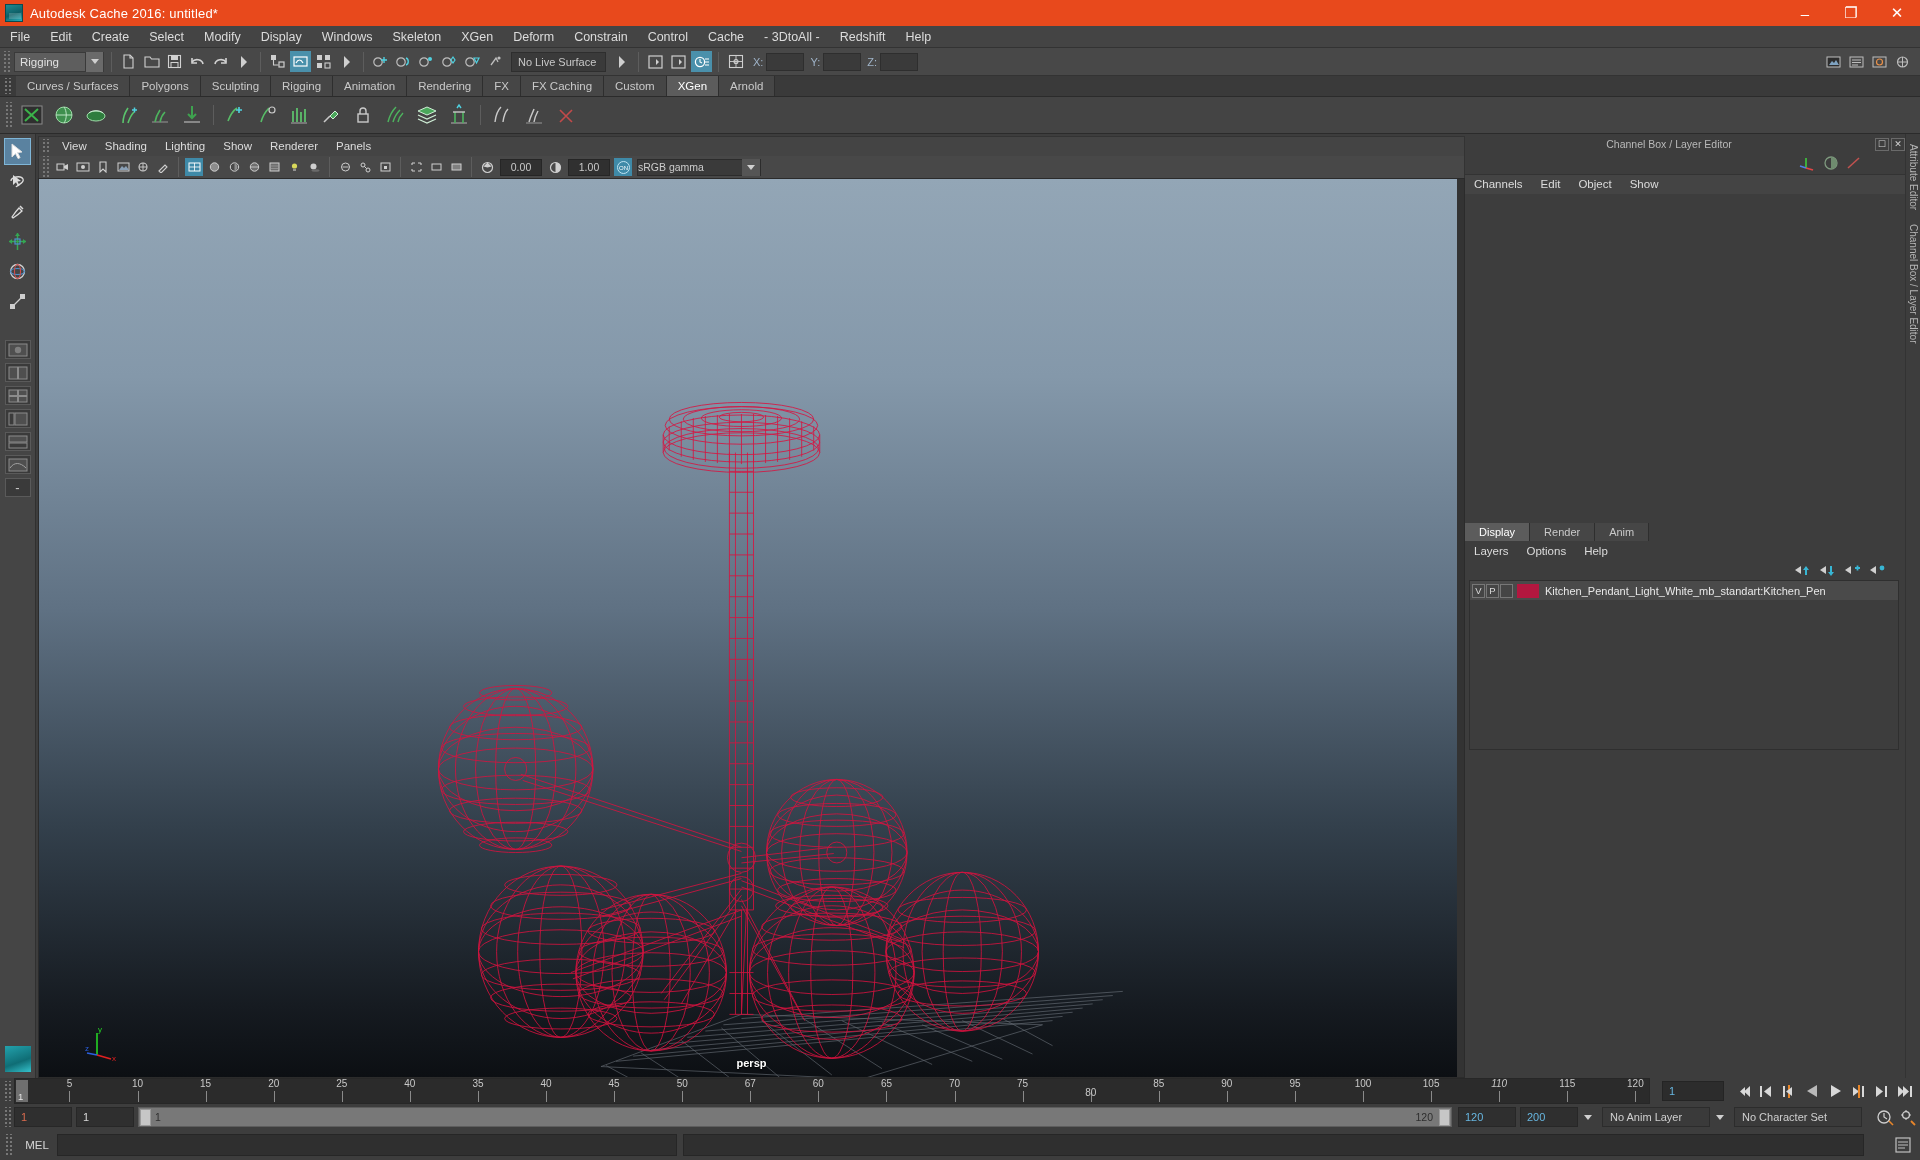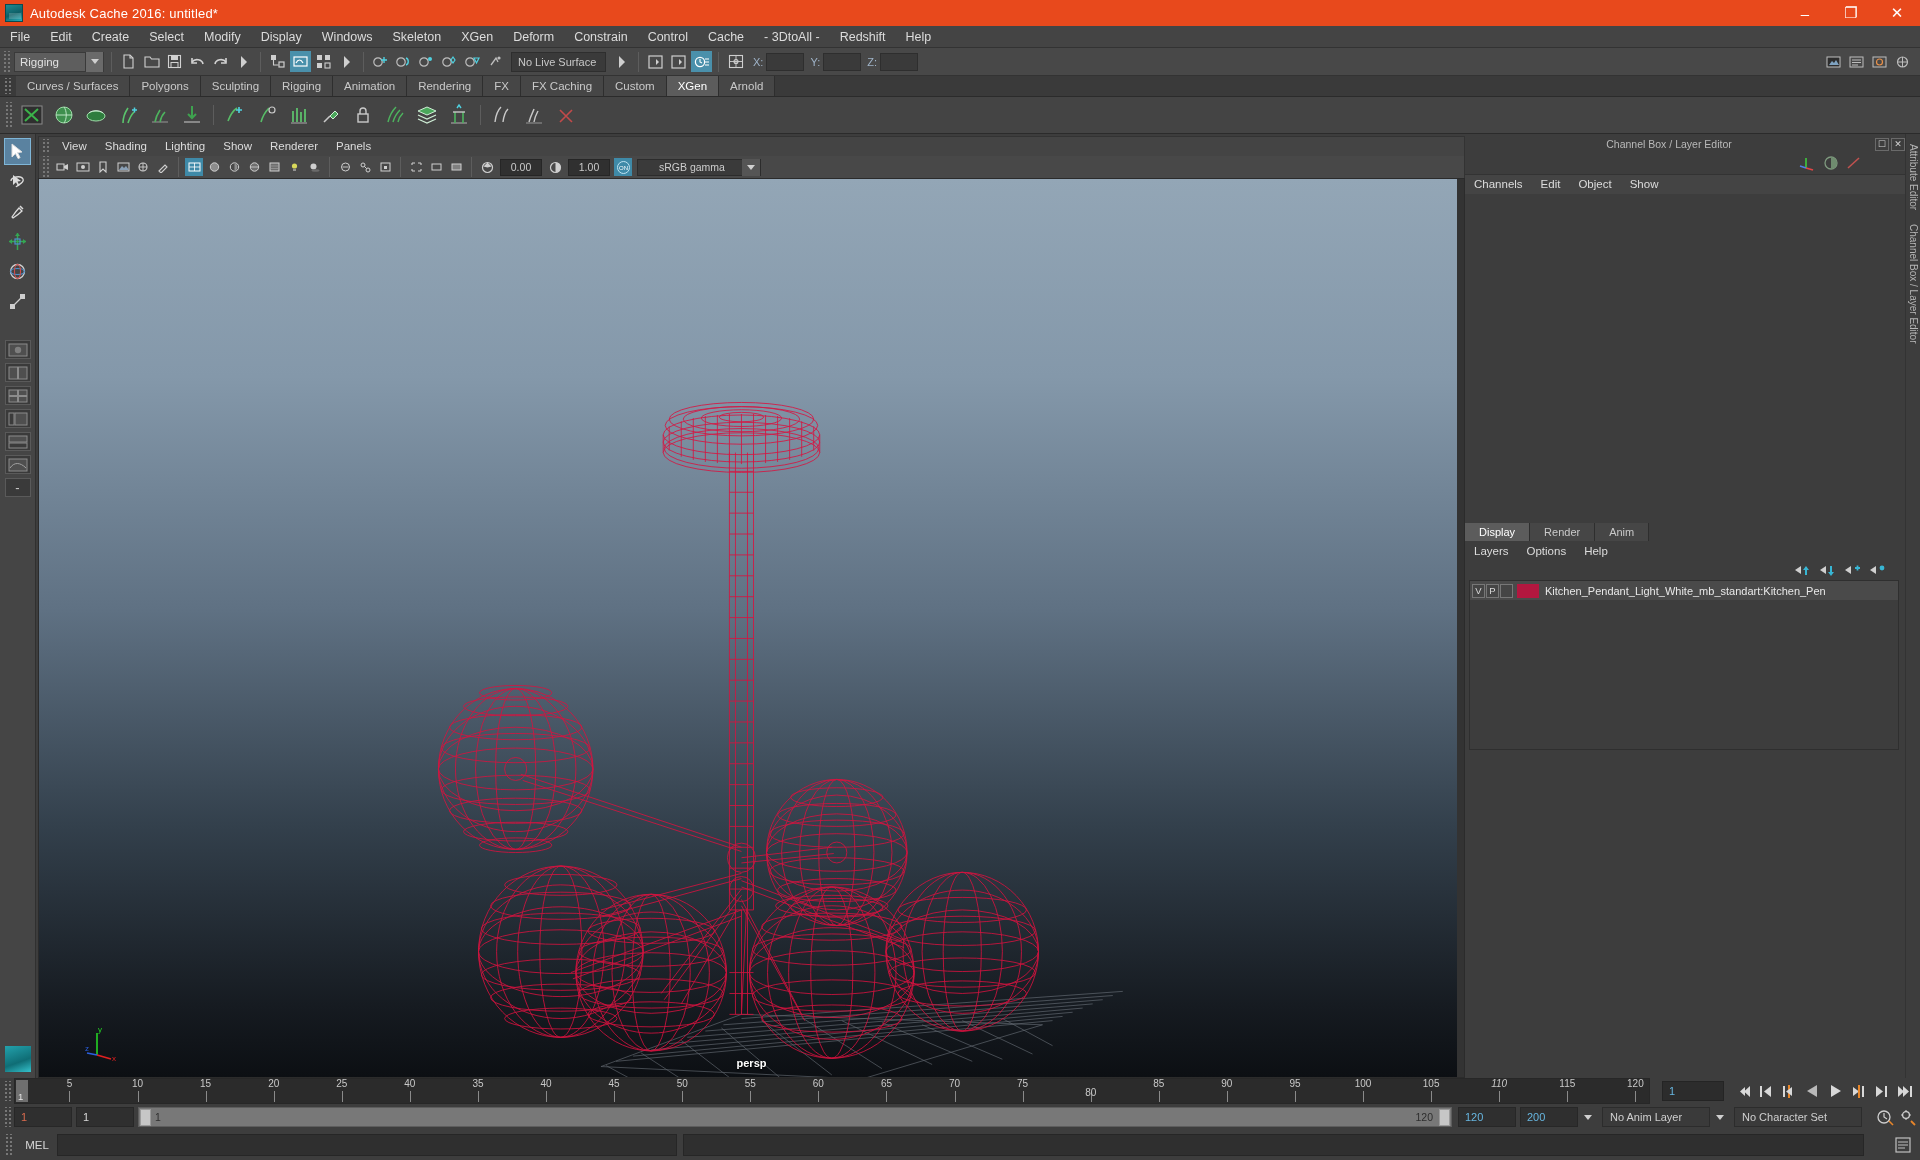--- a/index.html
+++ b/index.html
@@ -149,21 +149,21 @@
   }
   .vb.on { background:#3f8aa8; }
   .vnum {
     width:42px;height:17px;background:#303030;border:1px solid #262626;
     color:#c9c9c9;font-size:10.5px;display:flex;align-items:center;
     justify-content:center; margin:0 3px;
   }
   .vcolor {
     width:124px;height:17px;background:#3a3a3a;border:1px solid #2c2c2c;
     color:#cdcdcd;font-size:10.5px;display:flex;align-items:center;
-    padding-left:21px; position:relative; margin-left:4px;
+    padding-left:0; position:relative; margin-left:4px;
   }
   .vcolor .caret{position:absolute;right:0;top:-1px;width:18px;height:17px;background:#555;display:flex;align-items:center;justify-content:center;}
 
   .viewport {
     flex:1 1 auto; position:relative; overflow:hidden; border:1px solid #2b2b2b;
     background: linear-gradient(180deg, #93a6b6 0%, #8498aa 22%, #5f7183 48%, #33404c 72%, #161b21 92%, #0c0f13 100%);
     min-height:0;
   }
   .vp-axis { position:absolute; left:46px; bottom:14px; width:40px; height:40px; }
   .vp-label {
@@ -1200,21 +1200,21 @@
           <div class="ts-lbl" style="left: 24.1667%;">40</div>
           <div class="ts-tick" style="left: 28.3333%;"></div>
           <div class="ts-lbl" style="left: 28.3333%;">35</div>
           <div class="ts-tick" style="left: 32.5%;"></div>
           <div class="ts-lbl" style="left: 32.5%;">40</div>
           <div class="ts-tick" style="left: 36.6667%;"></div>
           <div class="ts-lbl" style="left: 36.6667%;">45</div>
           <div class="ts-tick" style="left: 40.8333%;"></div>
           <div class="ts-lbl" style="left: 40.8333%;">50</div>
           <div class="ts-tick" style="left: 45%;"></div>
-          <div class="ts-lbl" style="left: 45%;">55</div>
+          <div class="ts-lbl" style="left: 45%;">67</div>
           <div class="ts-tick" style="left: 49.1667%;"></div>
           <div class="ts-lbl" style="left: 49.1667%;">60</div>
           <div class="ts-tick" style="left: 53.3333%;"></div>
           <div class="ts-lbl" style="left: 53.3333%;">65</div>
           <div class="ts-tick" style="left: 57.5%;"></div>
           <div class="ts-lbl" style="left: 57.5%;">70</div>
           <div class="ts-tick" style="left: 61.6667%;"></div>
           <div class="ts-lbl" style="left: 61.6667%;">75</div>
           <div class="ts-tick" style="left: 65.8333%;"></div>
           <div class="ts-lbl" style="left: 65.8333%; margin-top: 9px;">80</div>

